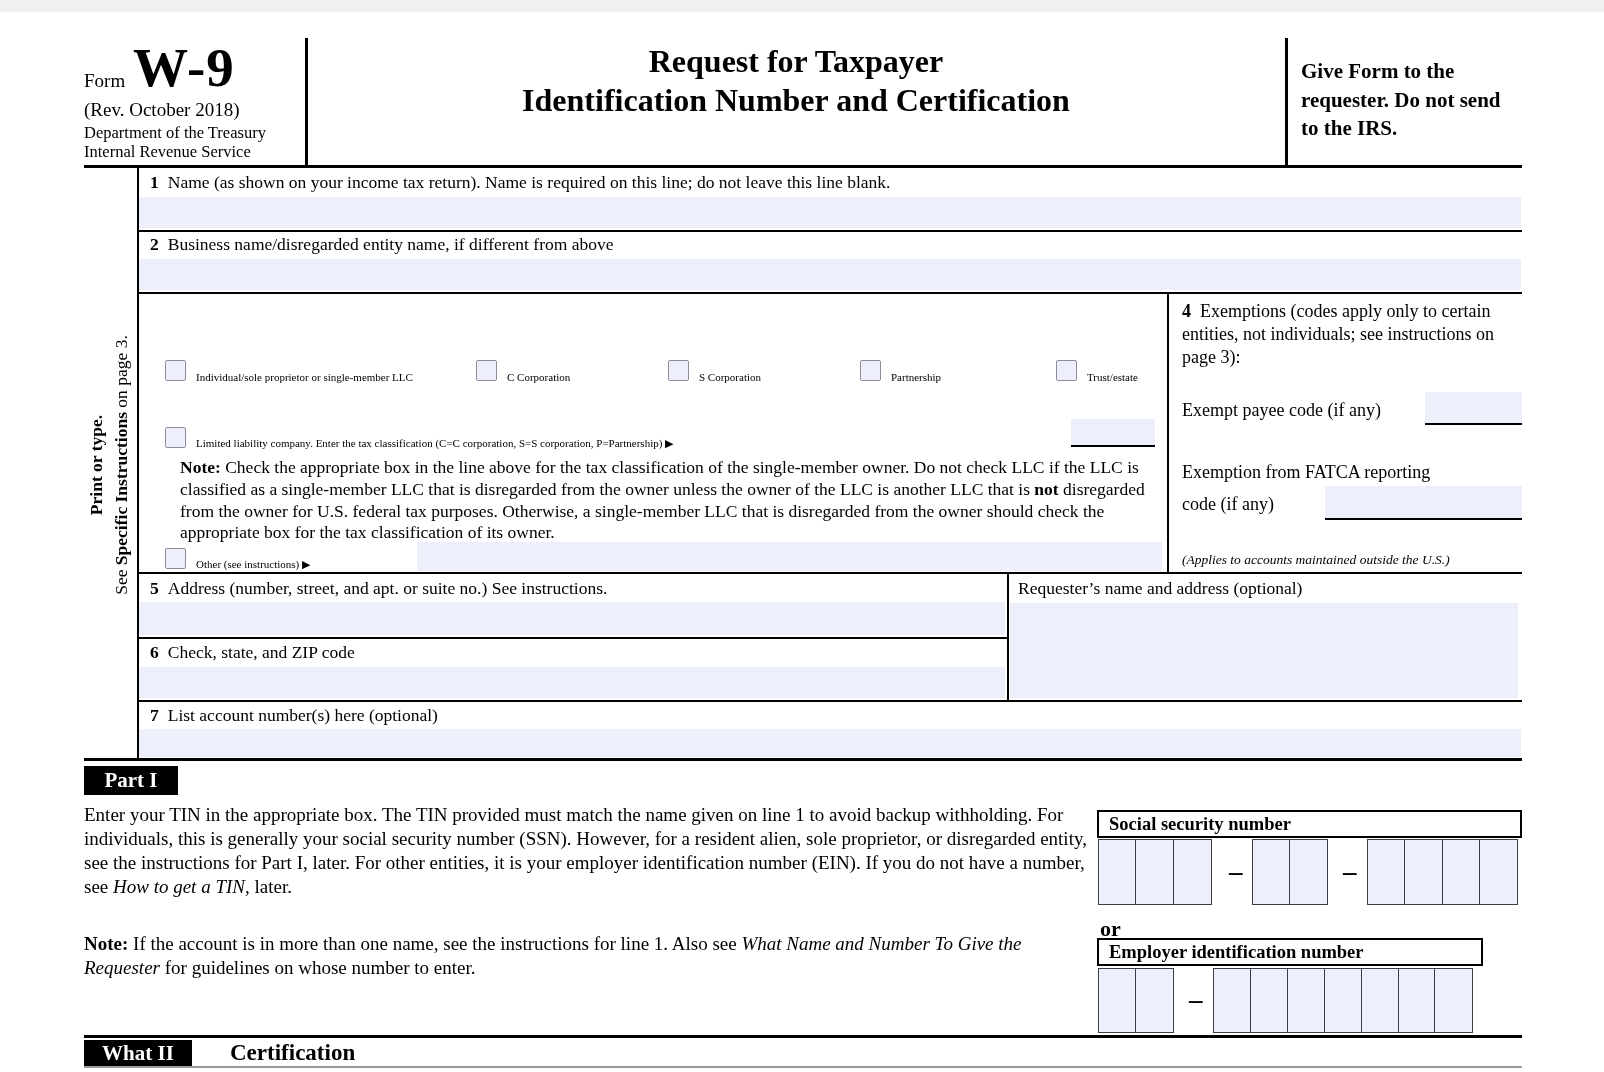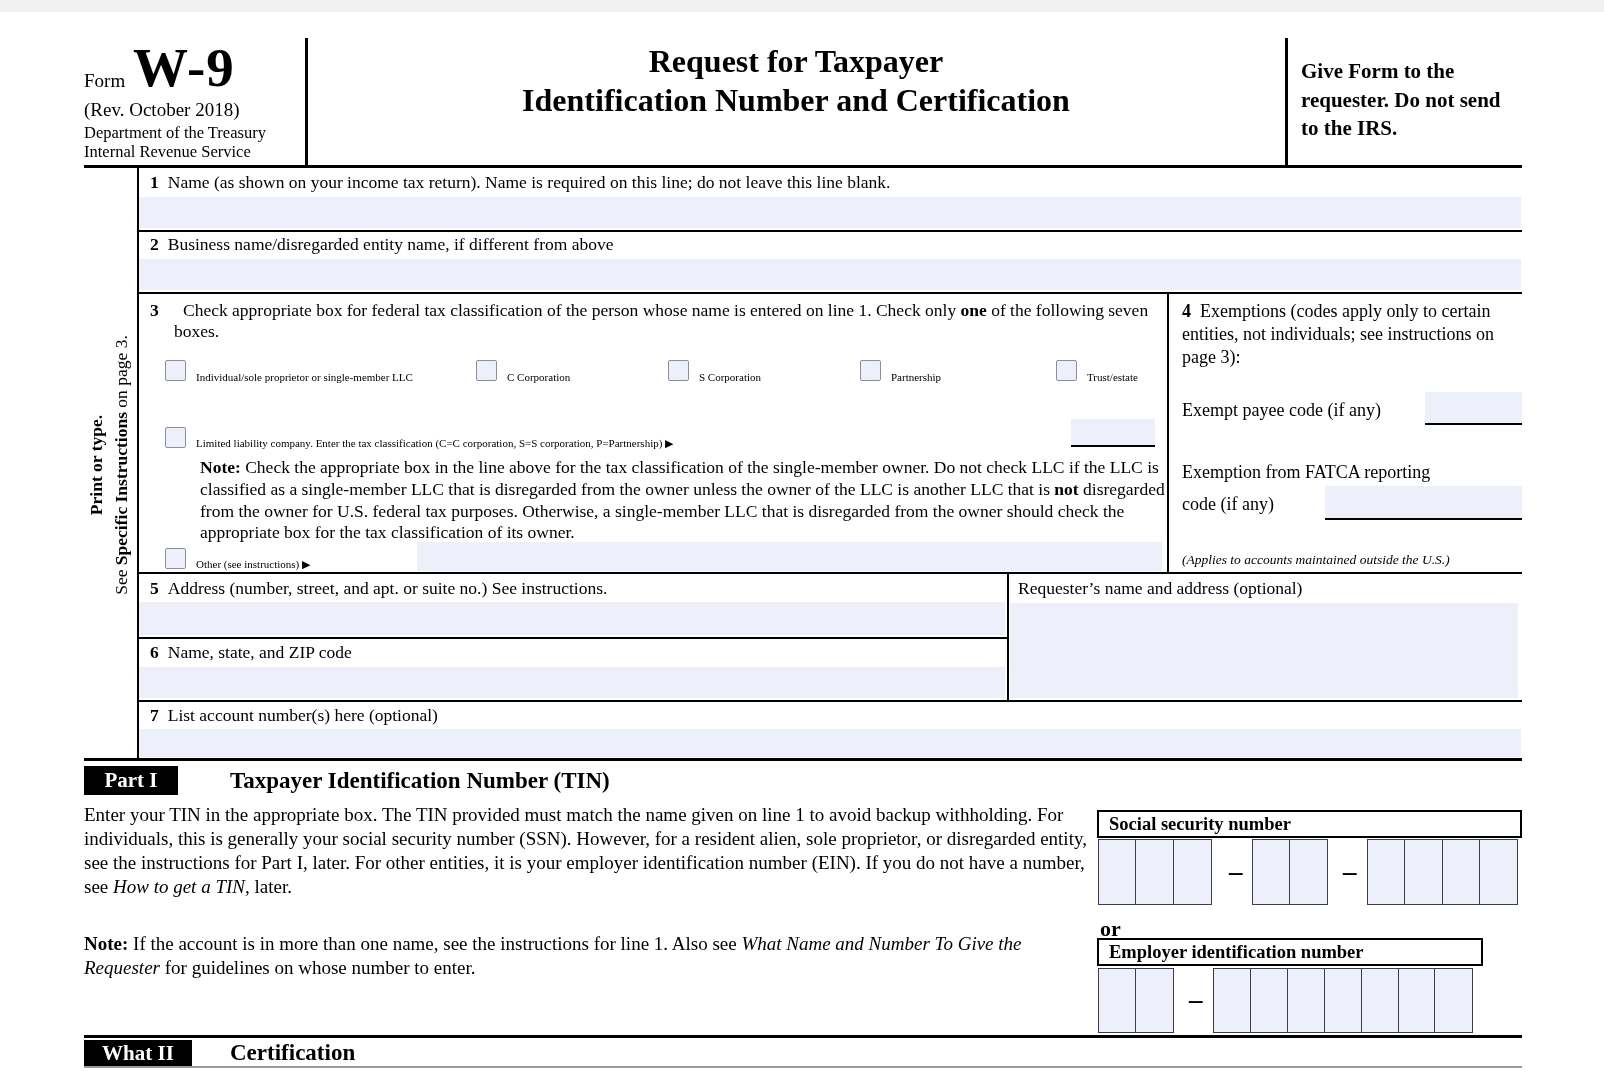--- a/index.html
+++ b/index.html
@@ -74,42 +74,39 @@
   <div class="abs lab" style="left:150px;top:172px">
     <span class="num">1</span><span>Name (as shown on your income tax return). Name is required on this line; do not leave this line blank.</span>
   </div>
   <div class="abs fill" style="left:139px;top:197px;width:1382px;height:31px"></div>
 
   <div class="abs lab" style="left:150px;top:234px">
     <span class="num">2</span><span>Business name/disregarded entity name, if different from above</span>
   </div>
   <div class="abs fill" style="left:139px;top:259px;width:1382px;height:31px"></div>
 
-  <div class="abs lab hang" style="left:150px;top:300px;width:1008px">
-    <span class="num">3</span><span>Check appropriate box for federal tax classification of the person whose name is entered on line 1. Check only </span><span class="b">one</span><span> of the following seven boxes.</span>
-  </div>
 
   <div class="abs cb" style="left:165px;top:360px"></div>
   <div class="abs cbl" style="left:196px;top:364px;width:252px">Individual/sole proprietor or single-member LLC</div>
   <div class="abs cb" style="left:476px;top:360px"></div>
   <div class="abs cbl" style="left:507px;top:364px;white-space:nowrap">C Corporation</div>
   <div class="abs cb" style="left:668px;top:360px"></div>
   <div class="abs cbl" style="left:699px;top:364px;white-space:nowrap">S Corporation</div>
   <div class="abs cb" style="left:860px;top:360px"></div>
   <div class="abs cbl" style="left:891px;top:364px;white-space:nowrap">Partnership</div>
   <div class="abs cb" style="left:1056px;top:360px"></div>
   <div class="abs cbl" style="left:1087px;top:364px;white-space:nowrap">Trust/estate</div>
 
   <div class="abs cb" style="left:165px;top:427px"></div>
   <div class="abs cbl" style="left:196px;top:430px;white-space:nowrap">
     <span>Limited liability company. Enter the tax classification (C=C corporation, S=S corporation, P=Partnership) </span><span>▶</span>
   </div>
   <div class="abs ulinput" style="left:1071px;top:419px;width:84px;height:28px"></div>
 
-  <div class="abs lab" style="left:200px;top:457px;width:984px;line-height:21.8px">
+  <div class="abs lab" style="left:180px;top:457px;width:984px;line-height:21.8px">
     <span class="b">Note:</span><span> Check the appropriate box in the line above for the tax classification of the single-member owner.  Do not check LLC if the LLC is classified as a single-member LLC that is disregarded from the owner unless the owner of the LLC is another LLC that is </span><span class="b">not</span><span> disregarded from the owner for U.S. federal tax purposes. Otherwise, a single-member LLC that is disregarded from the owner should check the appropriate box for the tax classification of its owner.</span>
   </div>
 
   <div class="abs cb" style="left:165px;top:548px"></div>
   <div class="abs cbl" style="left:196px;top:551px;white-space:nowrap">
     <span>Other (see instructions) </span><span>▶</span>
   </div>
   <div class="abs fill" style="left:417px;top:542px;width:745px;height:29px"></div>
 
   <div class="abs" style="left:1182px;top:300px;width:340px;font-size:18px;line-height:23px">
@@ -123,31 +120,30 @@
   <div class="abs i" style="left:1182px;top:552px;font-size:13.5px">(Applies to accounts maintained outside the U.S.)</div>
 
   <div class="abs lab" style="left:150px;top:578px">
     <span class="num">5</span><span>Address (number, street, and apt. or suite no.) See instructions.</span>
   </div>
   <div class="abs fill" style="left:139px;top:602px;width:866px;height:33px"></div>
   <div class="abs lab" style="left:1018px;top:578px">Requester’s name and address (optional)</div>
   <div class="abs fill" style="left:1010px;top:603px;width:508px;height:95px"></div>
 
   <div class="abs lab" style="left:150px;top:642px">
-    <span class="num">6</span><span>Name, state, and ZIP code</span>
+    <span class="num">6</span><span>Check, state, and ZIP code</span>
   </div>
   <div class="abs fill" style="left:139px;top:667px;width:866px;height:31px"></div>
 
   <div class="abs lab" style="left:150px;top:705px">
     <span class="num">7</span><span>List account number(s) here (optional)</span>
   </div>
   <div class="abs fill" style="left:139px;top:729px;width:1382px;height:28px"></div>
 
   <div class="abs partbar" style="left:84px;top:766px;width:94px;height:29px">Part I</div>
-  <div class="abs parttitle" style="left:230px;top:768px">Taxpayer Identification Number (TIN)</div>
 
   <div class="abs ptext" style="left:84px;top:803px;width:1012px">
     <span>Enter your TIN in the appropriate box. The TIN provided must match the name given on line 1 to avoid backup withholding. For individuals, this is generally your social security number (SSN). However, for a resident alien, sole proprietor, or disregarded entity, see the instructions for Part I, later. For other entities, it is your employer identification number (EIN). If you do not have a number, see </span><span class="i">How to get a TIN,</span><span> later.</span>
   </div>
   <div class="abs ptext" style="left:84px;top:932px;width:1012px">
     <span class="b">Note:</span><span> If the account is in more than one name, see the instructions for line 1. Also see </span><span class="i">What Name and Number To Give the Requester</span><span> for guidelines on whose number to enter.</span>
   </div>
 
   <div class="abs hdrbox" style="left:1097px;top:810px;width:425px;height:28px">Social security number</div>
   <div class="abs cells" style="left:1098px;top:839px">

